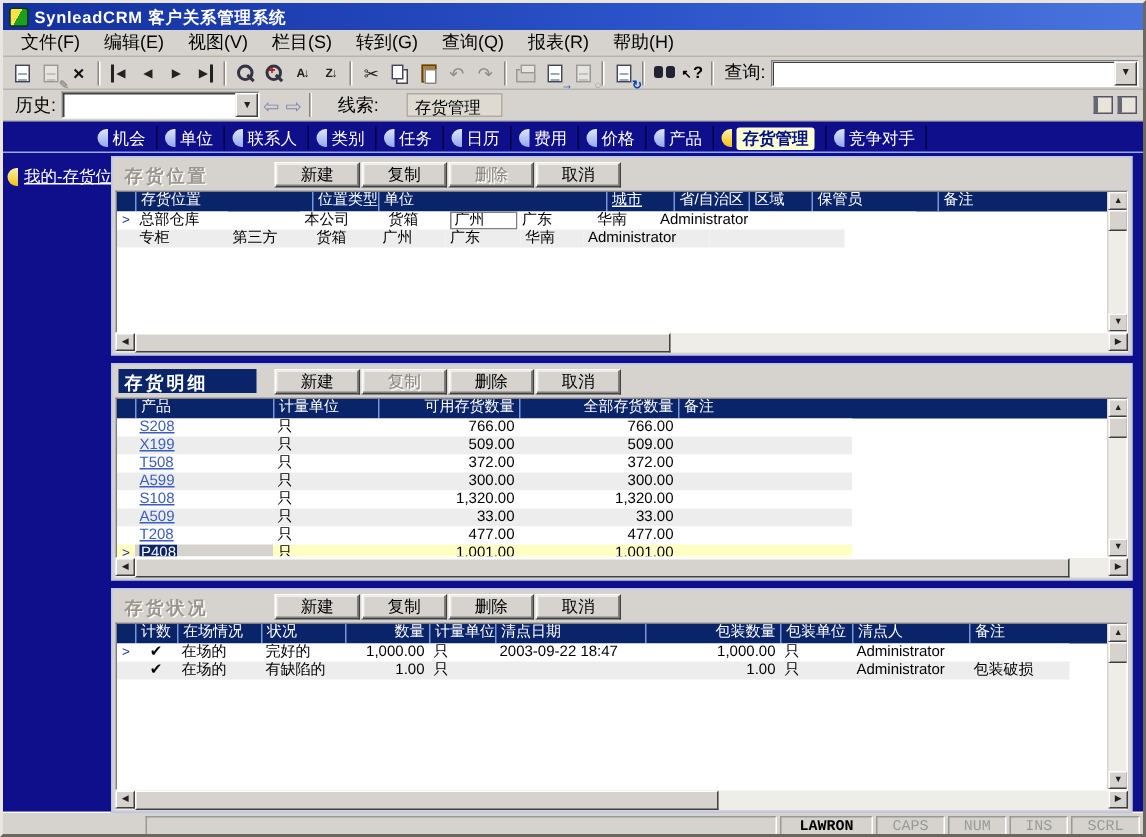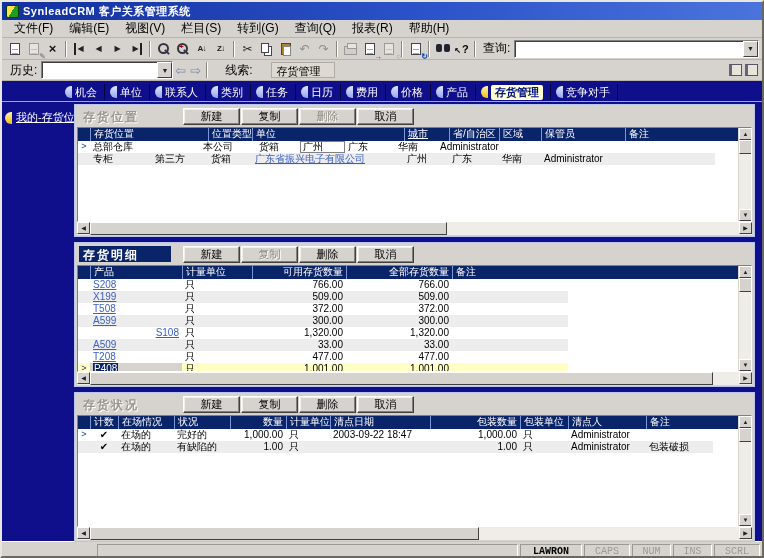--- a/index.html
+++ b/index.html
@@ -373,21 +373,20 @@
                   <span class="cell" style="width: 50px;">广东</span>
                   <span class="cell" style="width: 42px;">华南</span>
                   <span class="cell" style="width: 84px;">Administrator</span>
                   <span class="cell" style="width: 90px;"></span>
                 </div>
                 <div class="grid-row stripe">
                   <span class="mk"></span>
                   <span class="cell" style="width: 62px;">专柜</span>
                   <span class="cell" style="width: 56px;">第三方</span>
                   <span class="cell" style="width: 44px;">货箱</span>
-                  <span class="cell" style="width: 152px;"><a href="#">广东省振兴电子有限公司</a></span>
                   <span class="cell" style="width: 45px;">广州</span>
                   <span class="cell" style="width: 50px;">广东</span>
                   <span class="cell" style="width: 42px;">华南</span>
                   <span class="cell" style="width: 84px;">Administrator</span>
                   <span class="cell" style="width: 90px;"></span>
                 </div>
               </div>
               <div class="vscroll">
                 <button class="sbtn">▲</button>
                 <div class="vthumb"></div>
@@ -450,21 +449,21 @@
                 <div class="grid-row stripe">
                   <span class="mk"></span>
                   <span class="cell" style="width: 92px;"><a href="#">A599</a></span>
                   <span class="cell" style="width: 70px;">只</span>
                   <span class="cell r" style="width: 94px;">300.00</span>
                   <span class="cell r" style="width: 106px;">300.00</span>
                   <span class="cell" style="width: 116px;"></span>
                 </div>
                 <div class="grid-row">
                   <span class="mk"></span>
-                  <span class="cell" style="width: 92px; text-align: right;"><a href="#">S108</a></span>
+                  <span class="cell" style="width: 92px;"><a href="#">S108</a></span>
                   <span class="cell" style="width: 70px;">只</span>
                   <span class="cell r" style="width: 94px;">1,320.00</span>
                   <span class="cell r" style="width: 106px;">1,320.00</span>
                   <span class="cell" style="width: 116px;"></span>
                 </div>
                 <div class="grid-row stripe">
                   <span class="mk"></span>
                   <span class="cell" style="width: 92px;"><a href="#">A509</a></span>
                   <span class="cell" style="width: 70px;">只</span>
                   <span class="cell r" style="width: 94px;">33.00</span>

